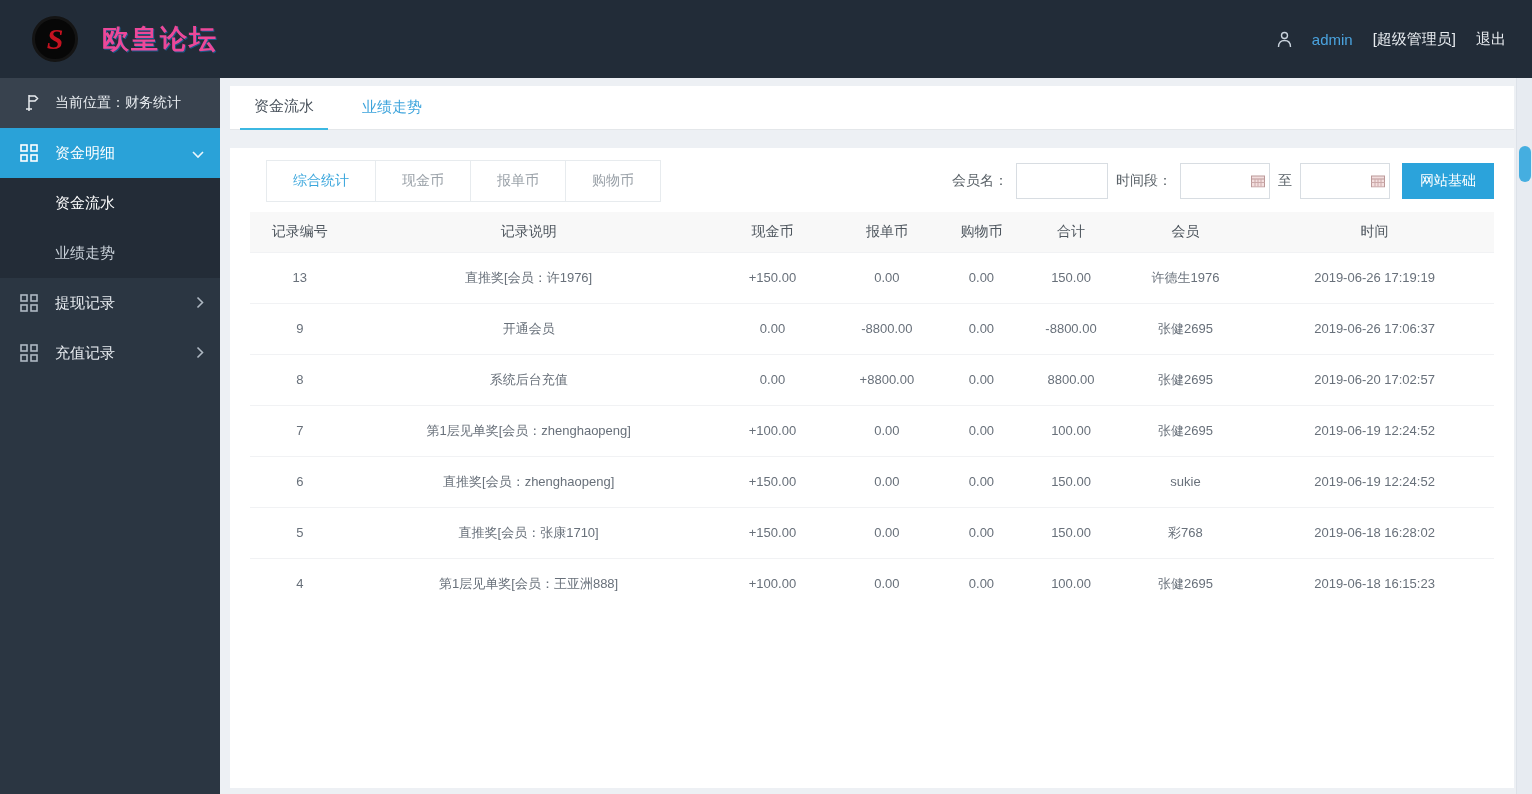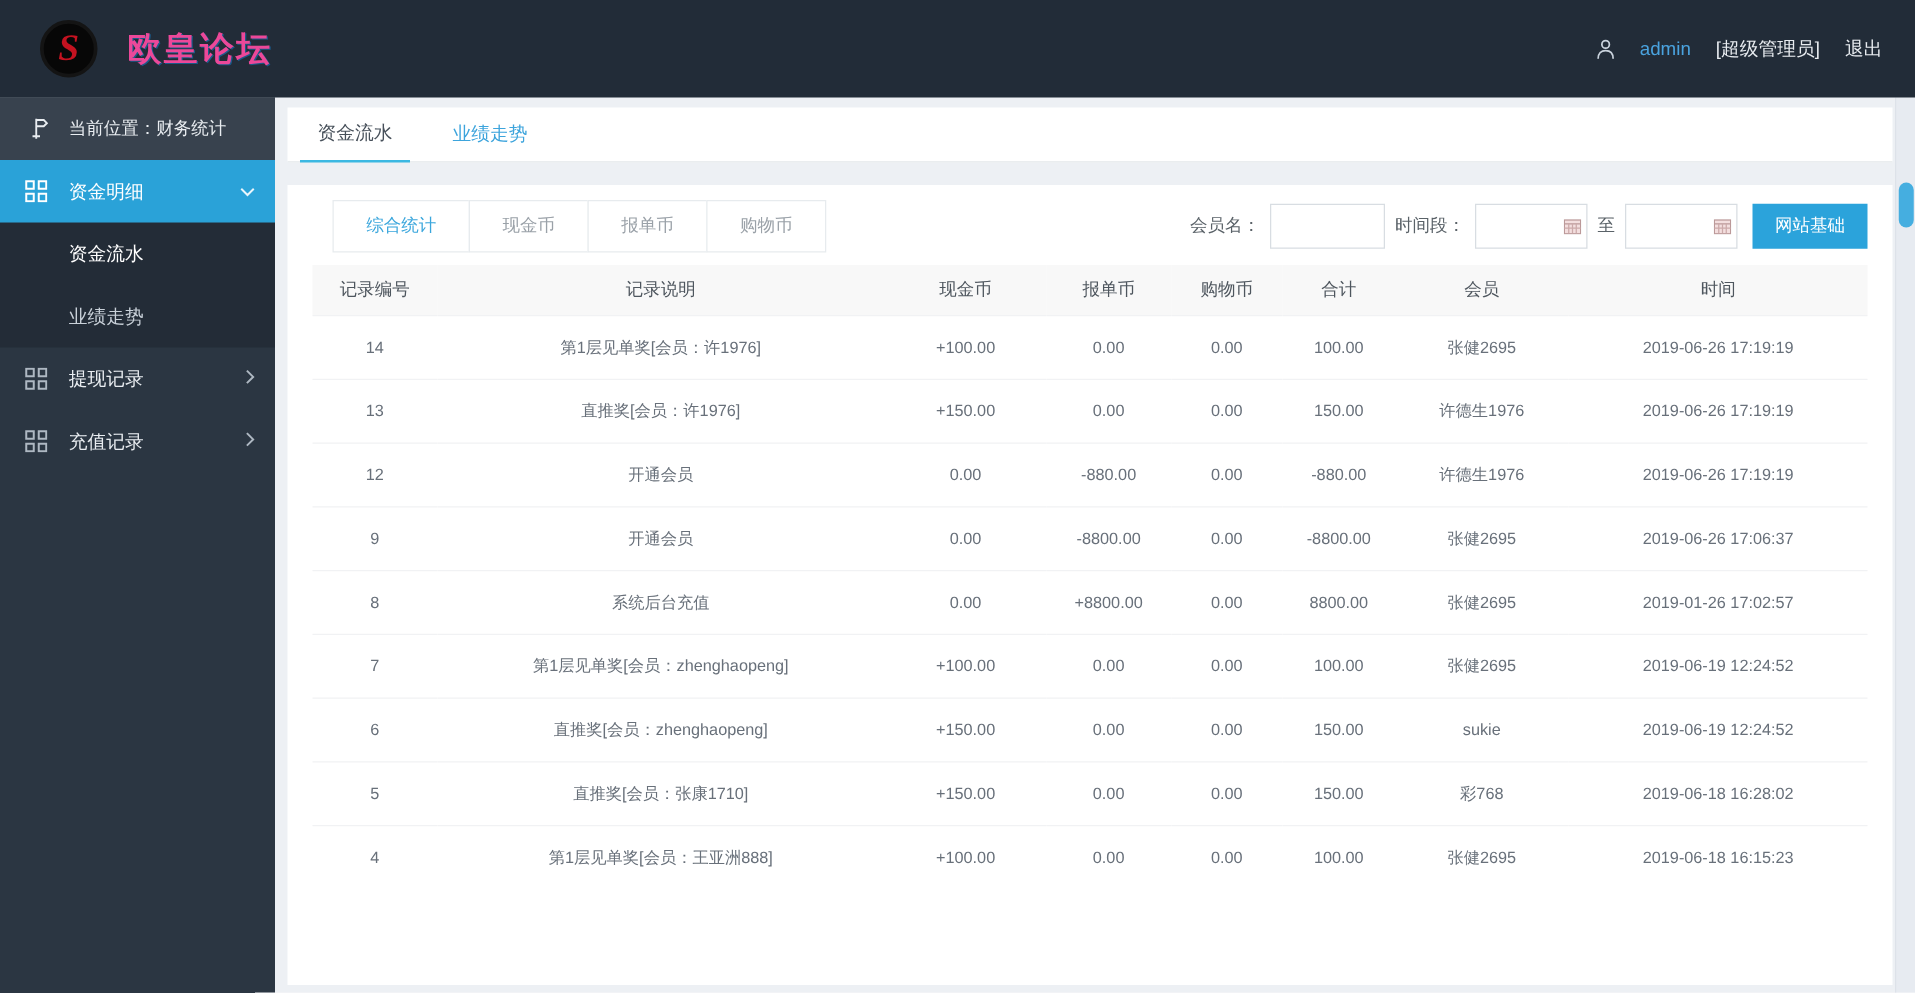--- a/index.html
+++ b/index.html
@@ -245,68 +245,48 @@
           <th>现金币</th>
           <th>报单币</th>
           <th>购物币</th>
           <th>合计</th>
           <th>会员</th>
           <th>时间</th>
         </tr>
       </thead>
       <tbody id="table-body">
           <tr>
-            <td>14</td>
-            <td>第1层见单奖[会员：许1976]</td>
-            <td>+100.00</td>
-            <td>0.00</td>
-            <td>0.00</td>
-            <td>100.00</td>
-            <td>张健2695</td>
-            <td>2019-06-26 17:19:19</td>
-          </tr>
-          <tr>
             <td>13</td>
             <td>直推奖[会员：许1976]</td>
             <td>+150.00</td>
             <td>0.00</td>
             <td>0.00</td>
             <td>150.00</td>
             <td>许德生1976</td>
             <td>2019-06-26 17:19:19</td>
           </tr>
           <tr>
-            <td>12</td>
-            <td>开通会员</td>
-            <td>0.00</td>
-            <td>-880.00</td>
-            <td>0.00</td>
-            <td>-880.00</td>
-            <td>许德生1976</td>
-            <td>2019-06-26 17:19:19</td>
-          </tr>
-          <tr>
             <td>9</td>
             <td>开通会员</td>
             <td>0.00</td>
             <td>-8800.00</td>
             <td>0.00</td>
             <td>-8800.00</td>
             <td>张健2695</td>
             <td>2019-06-26 17:06:37</td>
           </tr>
           <tr>
             <td>8</td>
             <td>系统后台充值</td>
             <td>0.00</td>
             <td>+8800.00</td>
             <td>0.00</td>
             <td>8800.00</td>
             <td>张健2695</td>
-            <td>2019-01-26 17:02:57</td>
+            <td>2019-06-20 17:02:57</td>
           </tr>
           <tr>
             <td>7</td>
             <td>第1层见单奖[会员：zhenghaopeng]</td>
             <td>+100.00</td>
             <td>0.00</td>
             <td>0.00</td>
             <td>100.00</td>
             <td>张健2695</td>
             <td>2019-06-19 12:24:52</td>

